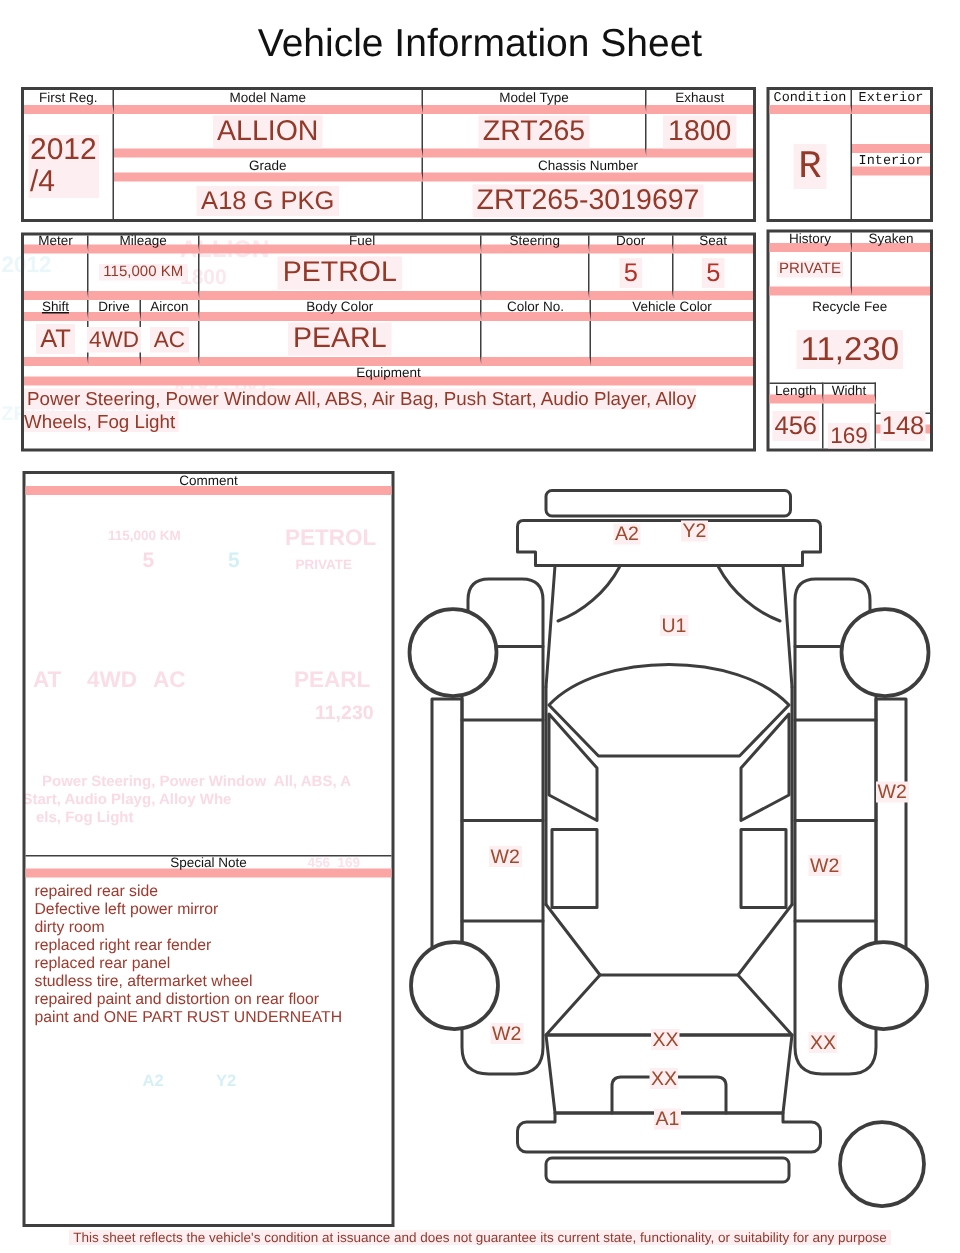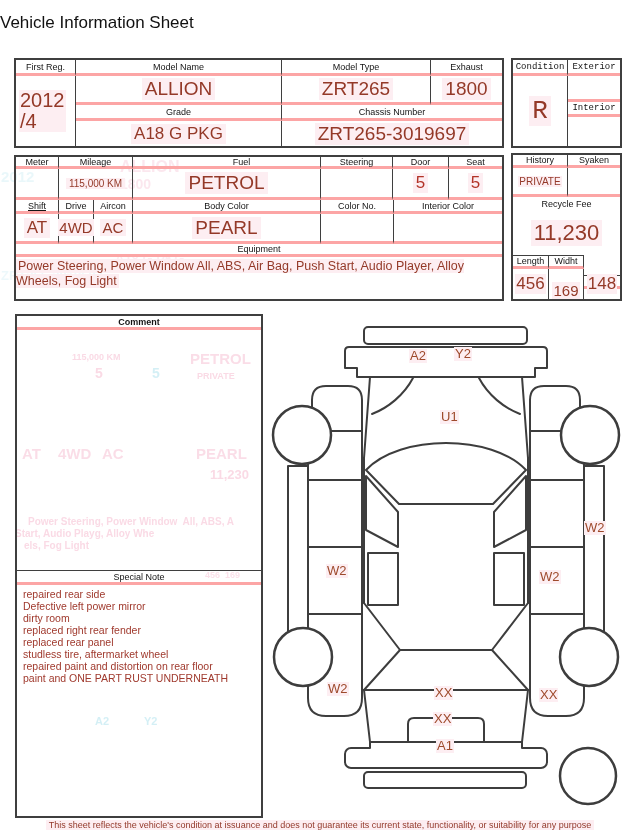--- a/index.html
+++ b/index.html
@@ -1,27 +1,27 @@
 <!DOCTYPE html>
 <html><head>
 <meta charset="utf-8">
 <style>
   html,body{margin:0;padding:0;}
   body{width:640px;height:835px;position:relative;background:#fff;
        font-family:"Liberation Sans","DejaVu Sans",sans-serif;overflow:hidden;}
   .tbl{position:absolute;box-sizing:border-box;border:2px solid #3f3f3f;background:transparent;}
   .cell{position:absolute;box-sizing:border-box;display:flex;align-items:center;justify-content:center;}
   .bR{border-right:1px solid #3f3f3f;}
-  .bB{border-bottom:3px solid #fca5a5;}
+  .bB{border-bottom:6px solid #fca5a5;}
   .bT{border-top:1px solid #3f3f3f;}
   .hdr{font-size:9px;color:#141414;letter-spacing:0px;}
   .val{color:#943928;}
   .hl{background:#fdeef2;padding:0 3px;white-space:nowrap;}
-  .title{position:absolute;left:0;top:13px;width:640px;text-align:left;
-         font-size:17px;color:#111;}
+  .title{position:absolute;left:0;top:13px;width:640px;text-align:center;
+         font-size:26px;color:#111;}
   .eqtext{display:block;align-items:flex-start;justify-content:flex-start;
           font-size:12.5px;line-height:1.2;color:#943928;padding:2px 0;text-align:left;}
   .notes{position:absolute;left:6px;top:273px;width:212px;color:#a03a2e;
          font-size:10.5px;line-height:1.14;}
   .footer{position:absolute;left:0;top:820px;width:640px;text-align:center;
           font-size:9px;color:#93392b;}
   .ghost{position:absolute;white-space:pre;font-weight:bold;z-index:0;}
   .dlabel{position:absolute;font-size:13px;color:#9e4a2c;background:#fdeef2;
           padding:0 1px;line-height:1.05;z-index:3;}
   svg{position:absolute;z-index:1;}
@@ -115,21 +115,21 @@
     </div>
   <div class="cell bB" style="left:433px;top:12px;width:53px;height:31px;font-size:17px;color:#b23327;">
       <span class="hl">5</span>
     </div>
 
   <div class="cell hdr bR bB" style="left:0;top:43px;width:43px;height:14px;text-decoration:underline;">Shift</div>
   <div class="cell hdr bR bB" style="left:43px;top:43px;width:35px;height:14px;">Drive</div>
   <div class="cell hdr bR bB" style="left:78px;top:43px;width:39px;height:14px;">Aircon</div>
   <div class="cell hdr bR bB" style="left:117px;top:43px;width:188px;height:14px;">Body Color</div>
   <div class="cell hdr bR bB" style="left:305px;top:43px;width:73px;height:14px;">Color No.</div>
-  <div class="cell hdr bB" style="left:378px;top:43px;width:108px;height:14px;">Interior Color</div>
+  <div class="cell hdr bB" style="left:378px;top:43px;width:108px;height:14px;">Vehicle Color</div>
 
   <div class="cell val bR bB" style="left:0;top:57px;width:43px;height:30px;font-size:17px;">
       <span class="hl">AT</span>
     </div>
   <div class="cell val bR bB" style="left:43px;top:57px;width:35px;height:30px;font-size:15px;">
       <span class="hl" style="padding:0 1px;">4WD</span>
     </div>
   <div class="cell val bR bB" style="left:78px;top:57px;width:39px;height:30px;font-size:15px;">
       <span class="hl">AC</span>
     </div>
@@ -162,21 +162,21 @@
     </div>
   <div class="cell val bR" style="left:36px;top:114px;width:35px;height:30px;font-size:15px;align-items:flex-end;">
       <span class="hl" style="padding:0 1px;">169</span>
     </div>
   <div class="cell val" style="left:71px;top:114px;width:36px;height:30px;font-size:17px;">
       <span class="hl" style="padding:0 1px;">148</span>
     </div>
 </div>
 
 <div class="tbl" style="left:15px;top:314px;width:248px;height:504px;">
-  <div class="cell hdr bB" style="left:0;top:0;width:244px;height:14px;font-weight:bold;">Comment</div>
+  <div class="cell hdr bB" style="left:0;top:0;width:244px;height:14px;">Comment</div>
   <div class="cell hdr bT bB" style="left:0;top:254px;width:244px;height:15px;">Special Note</div>
   <div class="notes" id="notes">
       <div>repaired rear side</div>
       <div>Defective left power mirror</div>
       <div>dirty room</div>
       <div>replaced right rear fender</div>
       <div>replaced rear panel</div>
       <div>studless tire, aftermarket wheel</div>
       <div>repaired paint and distortion on rear floor</div>
       <div>paint and ONE PART RUST UNDERNEATH</div>

